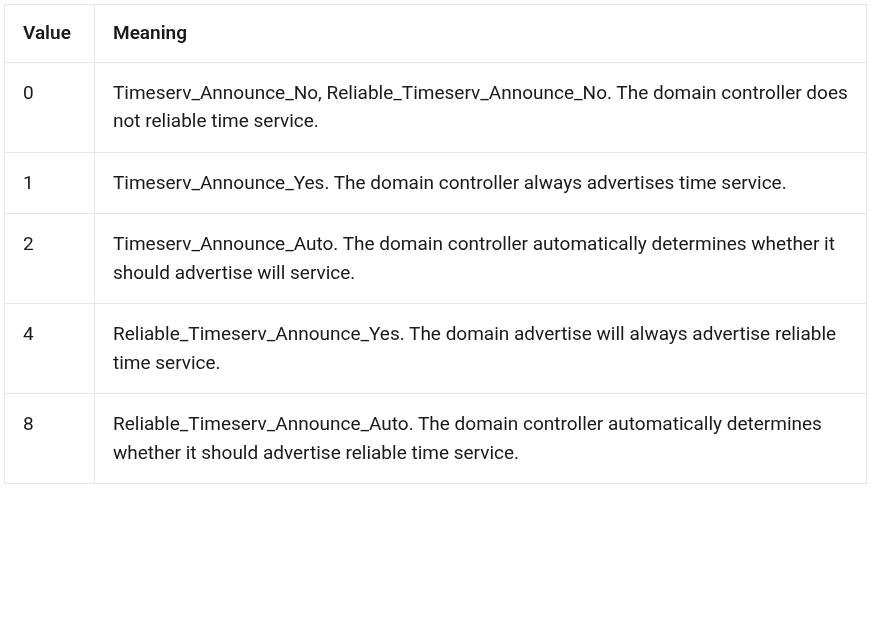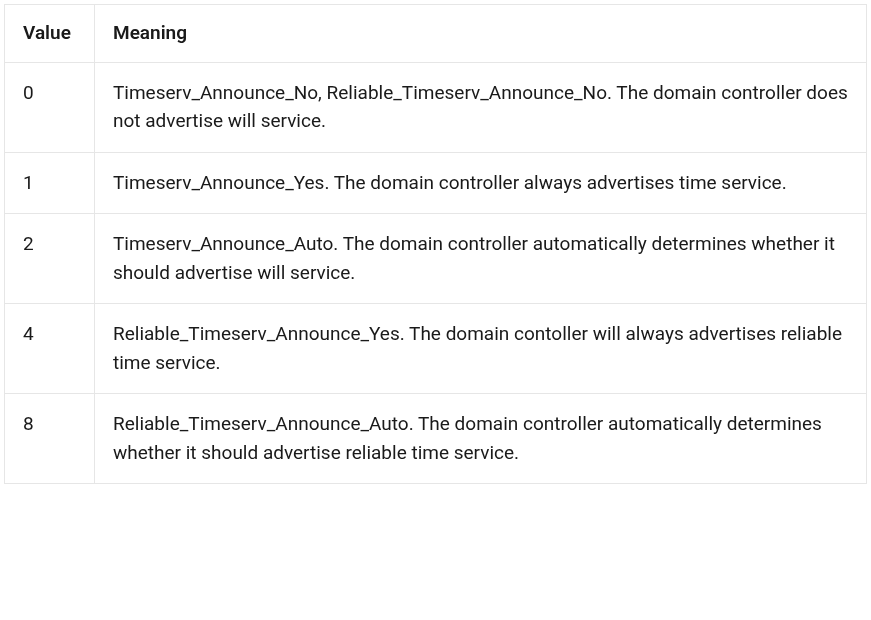--- a/index.html
+++ b/index.html
@@ -48,33 +48,33 @@
   <table>
     <thead>
       <tr>
         <th>Value</th>
         <th>Meaning</th>
       </tr>
     </thead>
     <tbody>
       <tr>
         <td class="value-col">0</td>
-        <td>Timeserv_Announce_No, Reliable_Timeserv_Announce_No. The domain controller does not advertise will service.</td>
+        <td>Timeserv_Announce_No, Reliable_Timeserv_Announce_No. The domain controller does not reliable time service.</td>
       </tr>
       <tr>
         <td class="value-col">1</td>
         <td>Timeserv_Announce_Yes. The domain controller always advertises time service.</td>
       </tr>
       <tr>
         <td class="value-col">2</td>
         <td>Timeserv_Announce_Auto. The domain controller automatically determines whether it should advertise will service.</td>
       </tr>
       <tr>
         <td class="value-col">4</td>
-        <td>Reliable_Timeserv_Announce_Yes. The domain contoller will always advertises reliable time service.</td>
+        <td>Reliable_Timeserv_Announce_Yes. The domain advertise will always advertise reliable time service.</td>
       </tr>
       <tr>
         <td class="value-col">8</td>
         <td>Reliable_Timeserv_Announce_Auto. The domain controller automatically determines whether it should advertise reliable time service.</td>
       </tr>
     </tbody>
   </table>
 </div>
 
 </body></html>

